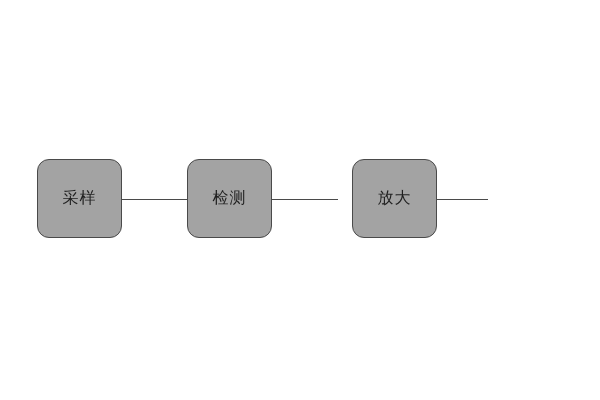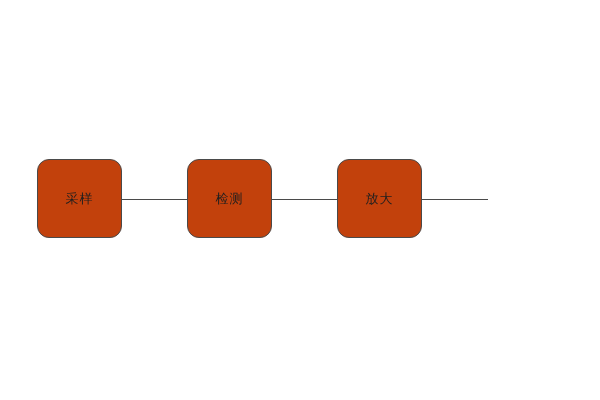--- a/index.html
+++ b/index.html
@@ -14,34 +14,34 @@
     background: #ffffff;
     font-family: "Liberation Sans", "DejaVu Sans", sans-serif;
     overflow: hidden;
   }
   .node {
     position: absolute;
     top: 159px;
     width: 85px;
     height: 79px;
     box-sizing: border-box;
-    background: #c2410c;
+    background: #a3a3a3;
     border: 1.5px solid #4a4a4a;
     border-radius: 12px;
     display: flex;
     align-items: center;
     justify-content: center;
-    font-size: 13px;
+    font-size: 16px;
     color: #1f1f1f;
     letter-spacing: 1px;
     z-index: 2;
   }
   .node-1 { left: 37px; }
   .node-2 { left: 187px; align-items: center; }
-  .node-3 { left: 337px; }
+  .node-3 { left: 352px; }
   .node-4 { left: 487px; }
   .connector {
     position: absolute;
     top: 199px;
     height: 0;
     border-top: 1.5px solid #4a4a4a;
     z-index: 1;
   }
   .conn-1 { left: 121px; width: 67px; }
   .conn-2 { left: 271px; width: 67px; }

